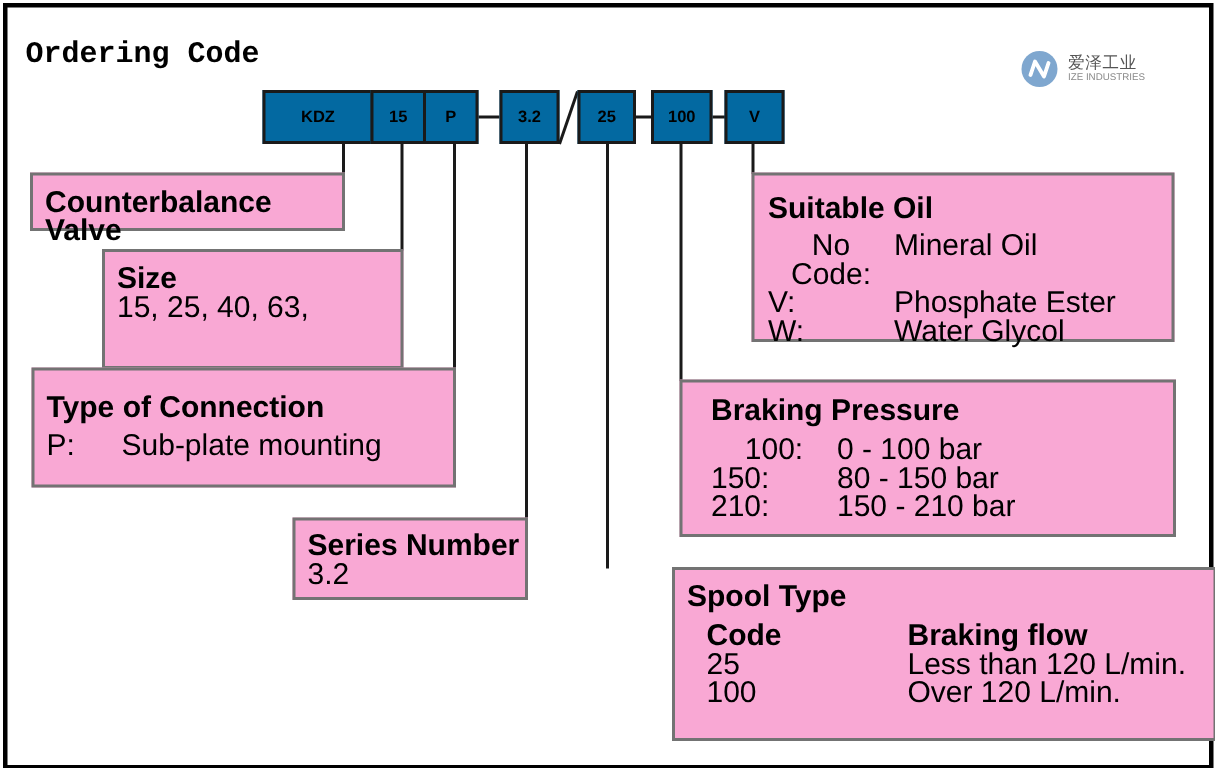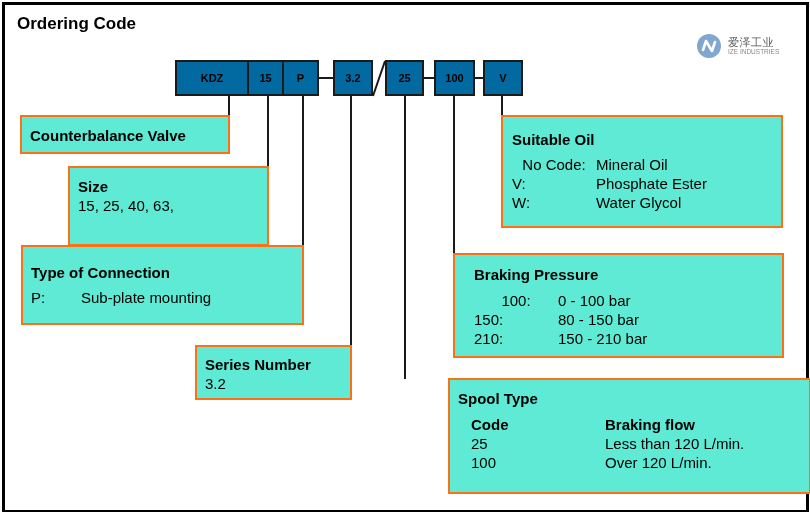--- a/index.html
+++ b/index.html
@@ -1,30 +1,30 @@
 <!DOCTYPE html>
 <html><head>
 <meta charset="utf-8">
 <style>
   html, body { margin:0; padding:0; background:#ffffff; }
   body { width:810px; height:512px; position:relative; overflow:hidden;
          font-family:"Liberation Sans", sans-serif; color:#000; }
   .frame { position:absolute; left:2px; top:2px; width:801px; height:505px;
            border:3px solid #000; box-sizing:content-box; }
   .abs { position:absolute; }
-  .title { left:17px; top:14px; font-size:17px; font-weight:bold; }
+  .title { left:17px; top:25px; font-size:20px; font-weight:bold;font-family:Liberation Mono, monospace; }
   .code-box { position:absolute; top:60px; height:36px; border:2px solid #1a1a1a;
               box-sizing:border-box; display:flex; align-items:center; justify-content:center;
               font-weight:bold; font-size:11px; background:#0369a1; }
   .line { position:absolute; background:#1a1a1a; }
-  .box { position:absolute; border:2px solid #f97316; box-sizing:border-box; background:#5eead4;
-         font-size:15px; line-height:19px; }
+  .box { position:absolute; border:2px solid #737373; box-sizing:border-box; background:#f9a8d4;
+         font-size:20px; line-height:19px; }
   .bold { font-weight:bold; }
   .row { display:flex; }
-  .logo { position:absolute; left:696px; top:33px; display:flex; align-items:center; }
+  .logo { position:absolute; left:680px; top:33px; display:flex; align-items:center; }
   .logo-text-cn { font-size:11px; color:#555; letter-spacing:0.5px; line-height:12px; }
   .logo-text-en { font-size:6.5px; color:#8a8a8a; line-height:8px; }
 </style>
 </head>
 <body>
 
 <div class="frame"></div>
 
 <div class="abs title">Ordering Code</div>
 

